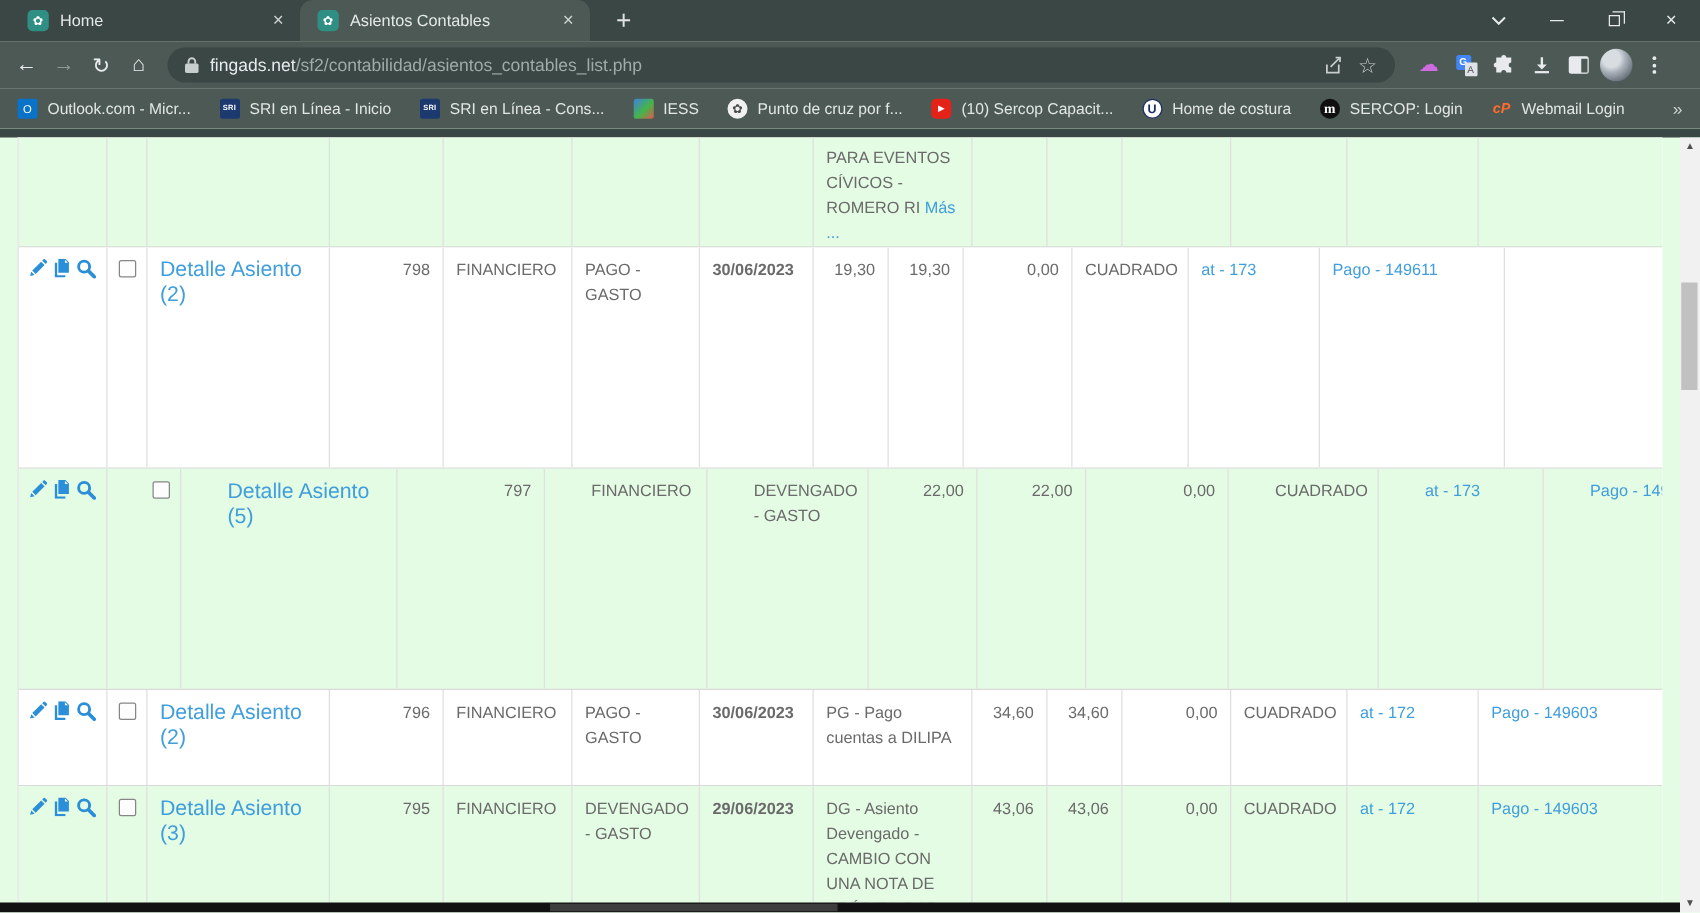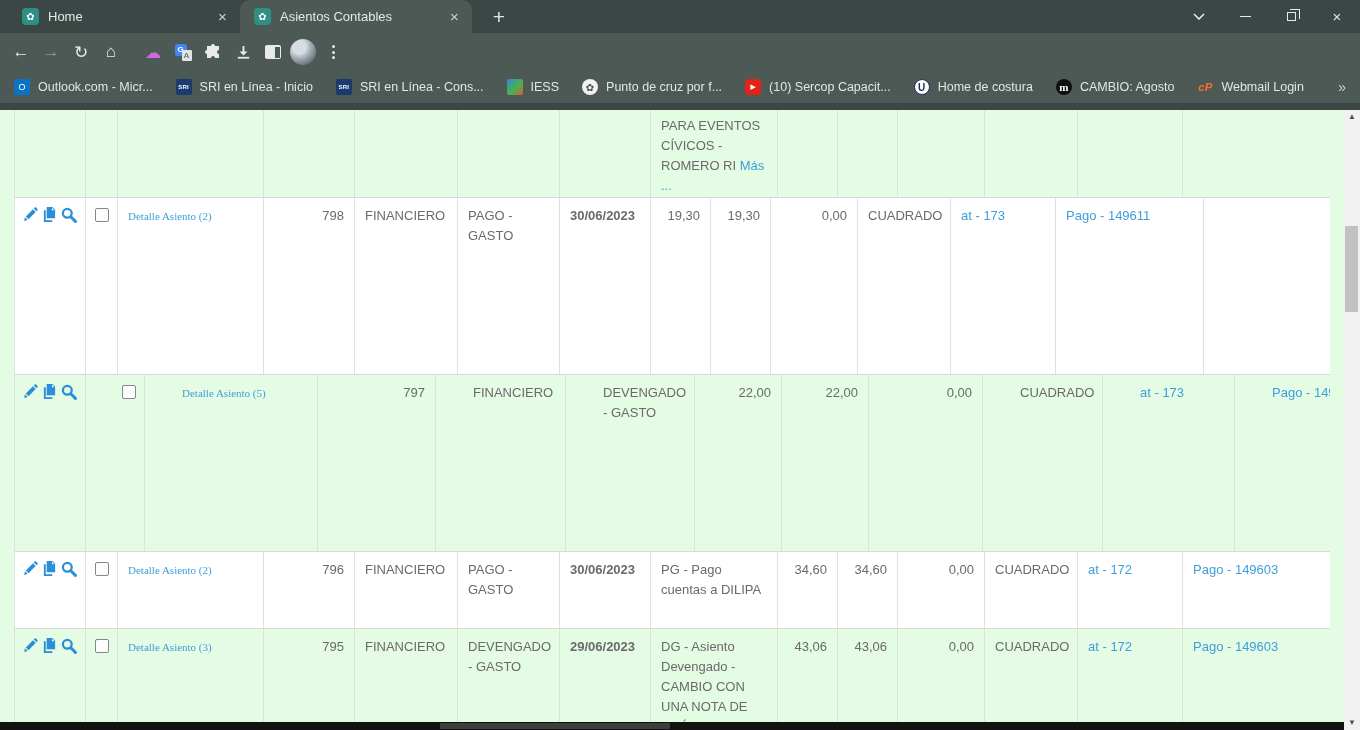--- a/index.html
+++ b/index.html
@@ -66,21 +66,21 @@
   .page { position:relative; height:627px; background:#e4fbe4; }
   .page-topbar { position:absolute; top:0; left:0; right:0; height:7px; background:#3a4744; }
   .tablewrap { position:absolute; left:14px; top:7px; width:1316px; height:612px; overflow:hidden;
                border-left:1px solid #e0e0e0; background:#fff; }
   .trow { display:flex; border-bottom:1px solid #d9d9d9; overflow:hidden; }
   .trow.white { background:#ffffff; } .trow.green { background:#e4fbe4; }
   .cell { padding:8px 10px; font-size:13px; line-height:20px; color:#6a6a6a; border-right:1px solid #e0e0e0;
           overflow:hidden; flex:none; }
   .c-icons { width:71px; display:flex; gap:4px; padding:9px 4px 0 8px; align-items:flex-start; }
   .c-check { width:32px; padding:10px 0 0 9px; }
-  .c-detalle { width:146px; font-size:11px;font-family:Liberation Serif, serif; }
+  .c-detalle { width:146px; font-size:17px; }
   .c-num { width:91px; text-align:right; }
   .c-tipo { width:103px; }
   .c-mov { width:102px; }
   .c-fecha { width:91px;font-weight:bold; }
   .c-desc { width:127px; }
   .c-debe { width:60px; text-align:right; }
   .c-haber { width:60px; text-align:right; }
   .c-saldo { width:87px; text-align:right; }
   .c-estado { width:93px; }
   .c-at { width:105px; }
@@ -130,20 +130,35 @@
     <div class="wc wc-close">×</div>
   </div>
 </div>
 
 <div class="toolbar">
   <div class="navbtn">←</div>
   <div class="navbtn fwd">→</div>
   <div class="navbtn">↻</div>
   <div class="navbtn">⌂</div>
 
+  <div class="urlbar">
+    <svg width="11" height="14" viewBox="0 0 11 14">
+      <path d="M2.8 6V4.3a2.7 2.7 0 015.4 0V6" stroke="#c8cecd" stroke-width="1.5" fill="none"></path>
+      <rect y="5.8" width="11" height="7.6" rx="1.4" fill="#c8cecd"></rect>
+    </svg>
+    <div class="url-text"><span class="domain">fingads.net</span><span>/sf2/contabilidad/asientos_contables_list.php</span></div>
+    <div class="pillbtn">
+      <svg width="17" height="16" viewBox="0 0 17 16" fill="none" stroke="#c8cecd" stroke-width="1.4">
+        <path d="M3.5 7.5v6.5h9.5V7.5"></path>
+          <path d="M6.5 9.5L14 2"></path>
+          <path d="M10.5 2H14v3.5"></path>
+      </svg>
+    </div>
+    <div class="pillbtn star">☆</div>
+  </div>
 
   <div class="ext-icons">
     <div class="ext cloud-ext">☁</div>
     <div class="ext">
       <div class="translate-ic">
           <span class="g">G</span>
           <span class="a">A</span>
         </div>
     </div>
     <div class="ext">
@@ -198,21 +213,21 @@
       <div class="bm">
         <span class="bm-ic shape-rounded ic-youtube" style="background: rgb(230, 33, 23); color: rgb(255, 255, 255);">▶</span>
         <span class="bm-lb">(10) Sercop Capacit...</span>
       </div>
       <div class="bm">
         <span class="bm-ic shape-circle ic-curso" style="background: rgb(255, 255, 255); color: rgb(28, 47, 99); border: 1.5px solid rgb(28, 47, 99);">U</span>
         <span class="bm-lb">Home de costura</span>
       </div>
       <div class="bm">
         <span class="bm-ic shape-circle ic-sercop" style="background: rgb(16, 16, 16); color: rgb(255, 255, 255);">m</span>
-        <span class="bm-lb">CAMBIO: Agosto</span>
+        <span class="bm-lb">SERCOP: Login</span>
       </div>
       <div class="bm">
         <span class="bm-ic shape-square ic-cpanel" style="background: transparent; color: rgb(255, 108, 44);">cP</span>
         <span class="bm-lb">Webmail Login</span>
       </div>
     </div>
   <div class="bm-more">»</div>
 </div>
 
 <div class="page">

